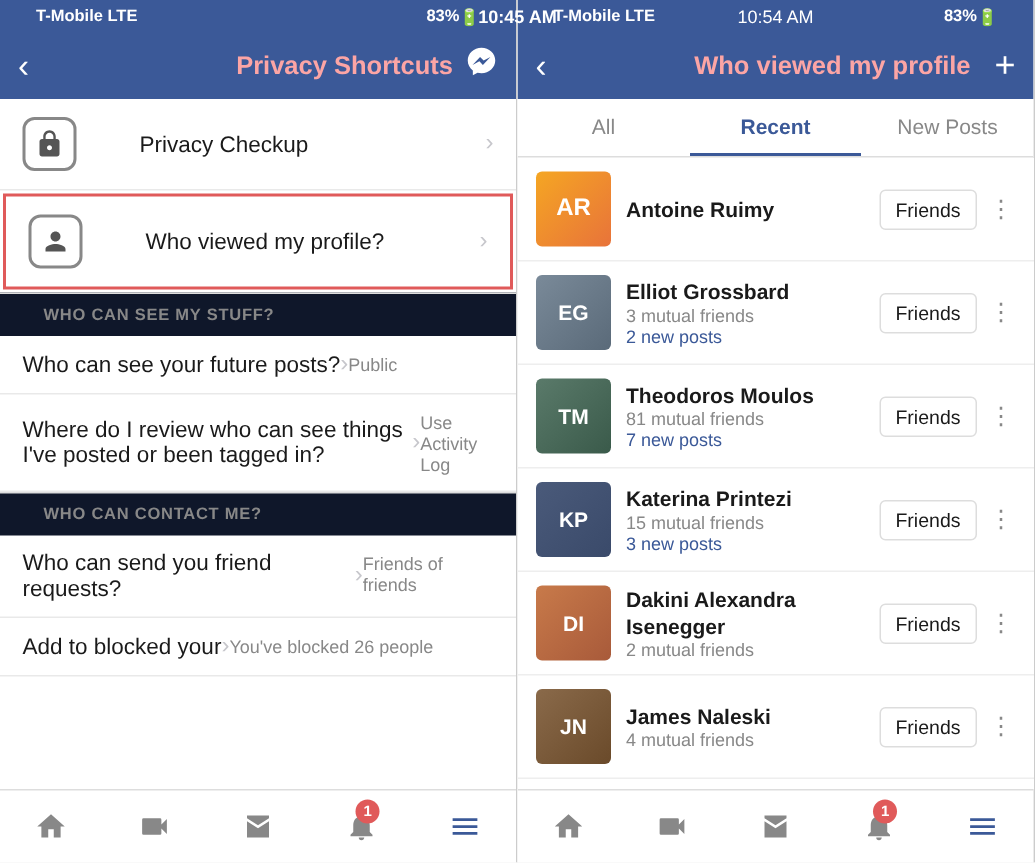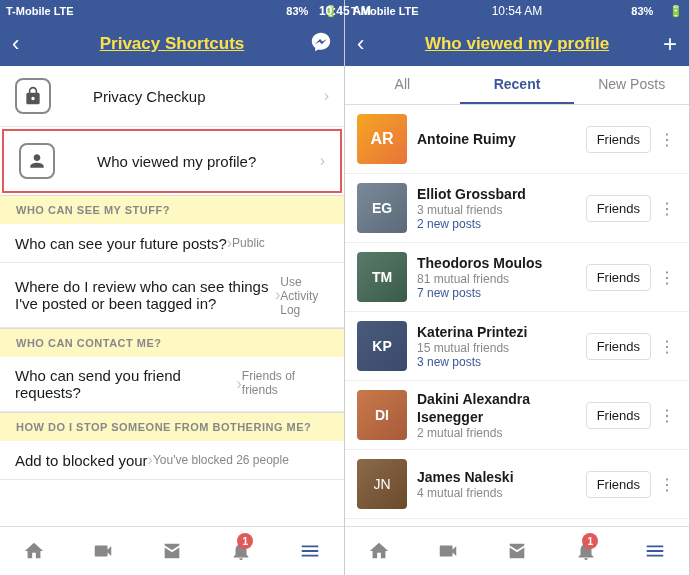--- a/index.html
+++ b/index.html
@@ -23,45 +23,44 @@
       border-right: 1px solid #ccc;
     }
 
     
     .status-bar {
       background: #3b5998;
       color: #fff;
       display: flex;
       justify-content: space-between;
       align-items: center;
-      padding: 4px 6px;
+      padding: 4px 24px;
       height: 22px;
       font-size: 11px;
       font-weight: 600;
     }
     .status-bar-left { display: flex; gap: 4px; align-items: center; }
-    .status-bar-right { display: flex; gap: 16px; align-items: center; font-size: 11px; }
+    .status-bar-right { display: flex; gap: 0; align-items: center; font-size: 11px; }
 
     
     .nav-bar {
       background: #3b5998;
       color: #fff;
       display: flex;
       align-items: center;
       justify-content: space-between;
       padding: 0 12px;
       height: 44px;
     }
     .nav-bar-title {
       font-size: 17px;
       font-weight: 600;
-      color: #fde047;
-      text-align: center;
+      color: #fca5a5;
+      text-align: right;
       flex: 1;
-      text-decoration: underline;
     }
     .nav-back {
       color: #fff;
       font-size: 22px;
       cursor: pointer;
       width: 30px;
     }
     .nav-icon-right {
       color: #fff;
       font-size: 20px;
@@ -106,22 +105,22 @@
       font-size: 15px;
       color: #1a1a1a;
       margin-left: 30px;
     }
     .menu-chevron {
       color: #c7c7cc;
       font-size: 16px;
     }
 
     .section-header {
-      background: #fef9c3;
-      padding: 8px 16px;
+      background: #0f172a;
+      padding: 8px 29px;
       font-size: 11px;
       font-weight: 600;
       color: #888;
       letter-spacing: 0.5px;
       border-top: 1px solid #ddd;
     }
 
     .menu-item-multi {
       display: flex;
       flex-direction: row;
@@ -337,21 +336,20 @@
     <div class="section-header">WHO CAN CONTACT ME?</div>
 
     <div class="menu-item-multi">
       <div class="menu-item-multi-row">
         <span class="menu-item-title">Who can send you friend requests?</span>
         <span class="menu-chevron">›</span>
       </div>
       <span class="menu-item-subtitle">Friends of friends</span>
     </div>
 
-    <div class="section-header">HOW DO I STOP SOMEONE FROM BOTHERING ME?</div>
 
     <div class="menu-item-multi">
       <div class="menu-item-multi-row">
         <span class="menu-item-title">Add to blocked your</span>
         <span class="menu-chevron">›</span>
       </div>
       <span class="menu-item-subtitle">You've blocked 26 people</span>
     </div>
 
   </div>
@@ -470,21 +468,21 @@
       <div class="profile-info">
         <div class="profile-name">Dakini Alexandra Isenegger</div>
         <div class="profile-mutual">2 mutual friends</div>
       </div>
       <button class="friends-btn">Friends</button>
       <span class="more-dots">⋮</span>
     </div>
 
     <div class="profile-list-item">
       <div class="profile-avatar av6">
-        <div class="avatar-img" style="color:#fff;font-weight:normal;font-size:14px;">JN</div>
+        <div class="avatar-img" style="color:#fff;font-weight:bold;font-size:14px;">JN</div>
       </div>
       <div class="profile-info">
         <div class="profile-name">James Naleski</div>
         <div class="profile-mutual">4 mutual friends</div>
       </div>
       <button class="friends-btn">Friends</button>
       <span class="more-dots">⋮</span>
     </div>
 
     <div class="profile-list-item" style="padding-bottom:4px;">

